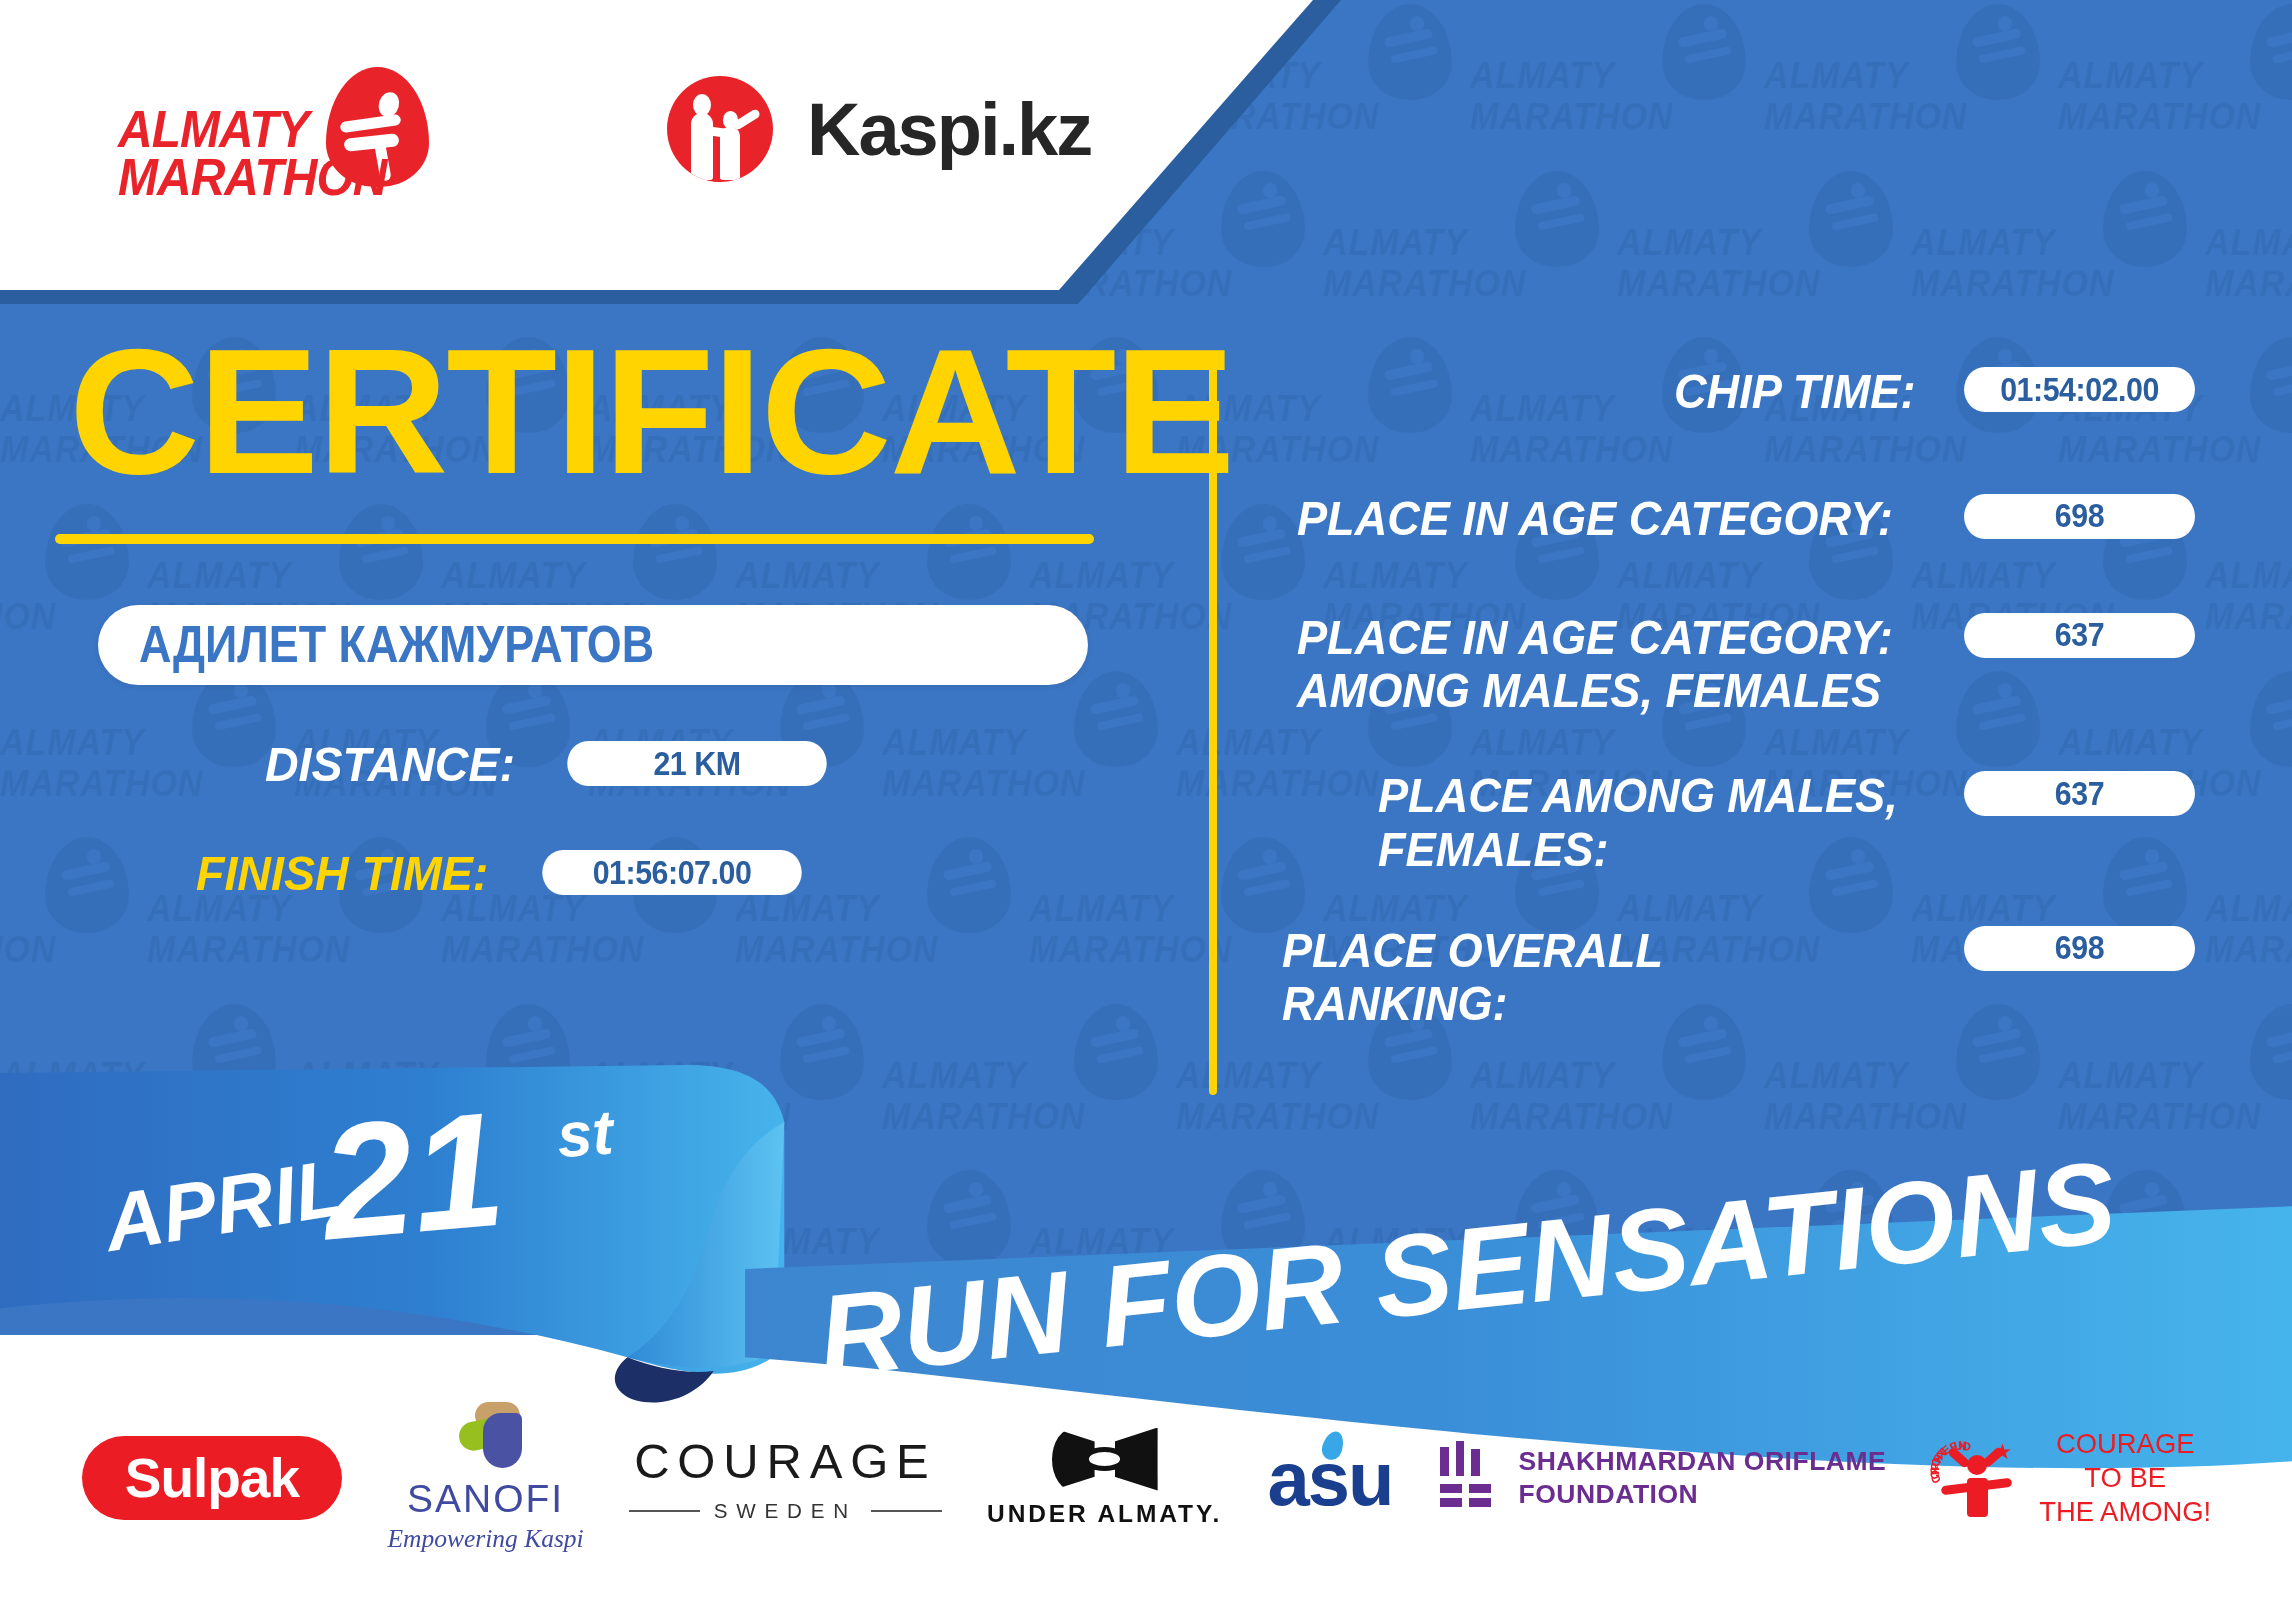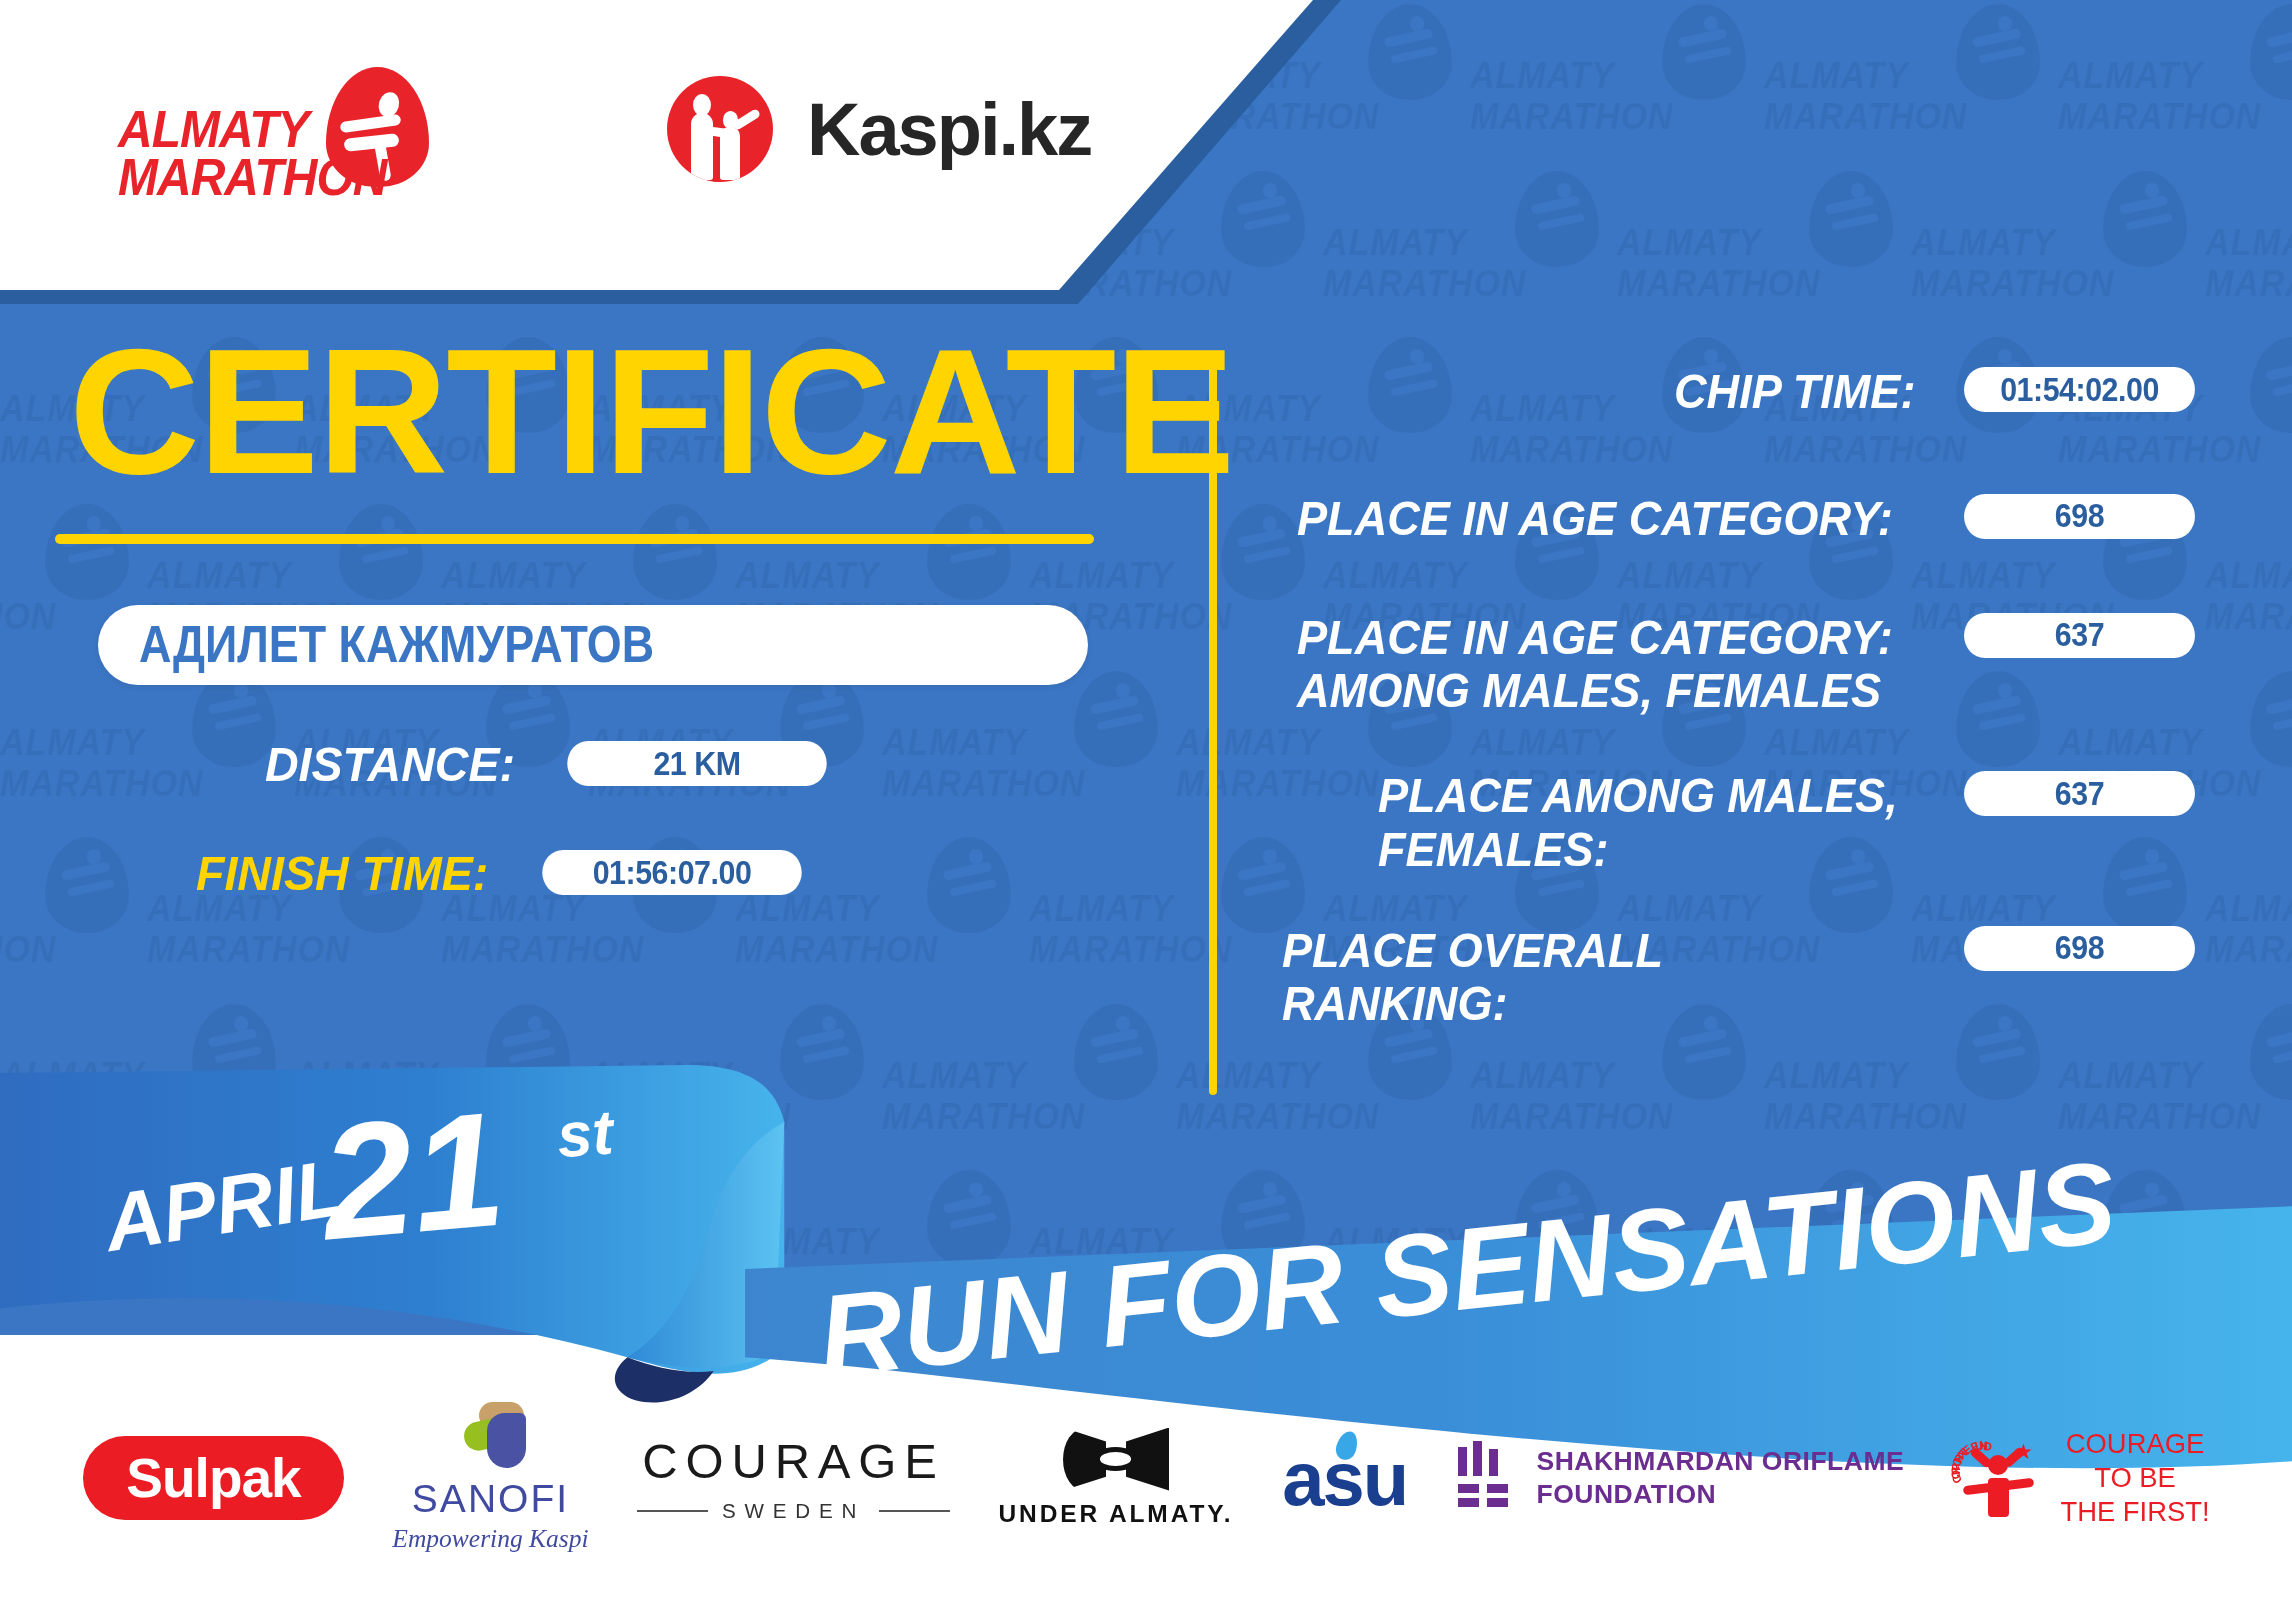--- a/index.html
+++ b/index.html
@@ -1021,21 +1021,21 @@
           <span class="star">★</span>
           <span class="fhead"></span>
             <span class="farmL"></span>
             <span class="farmR"></span>
           <span class="fbody"></span>
             <span class="ribbon"></span>
         </div>
         <div class="cour-text">
           <div>COURAGE</div>
           <div>TO BE</div>
-          <div>THE FIRST!</div>
+          <div>THE AMONG!</div>
         </div>
       </div>
     </div>
 
   </div>
 
 </div>
 
 
 </body></html>

